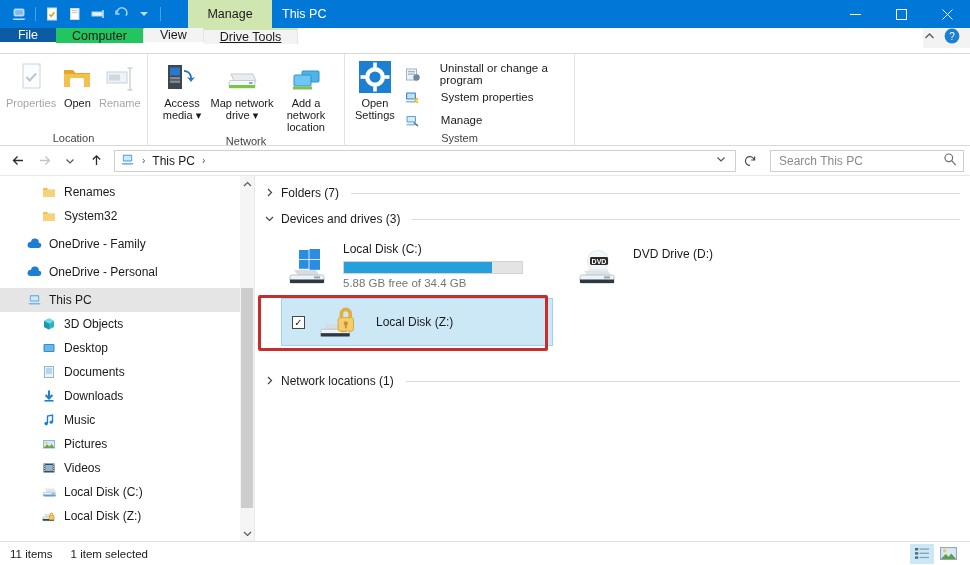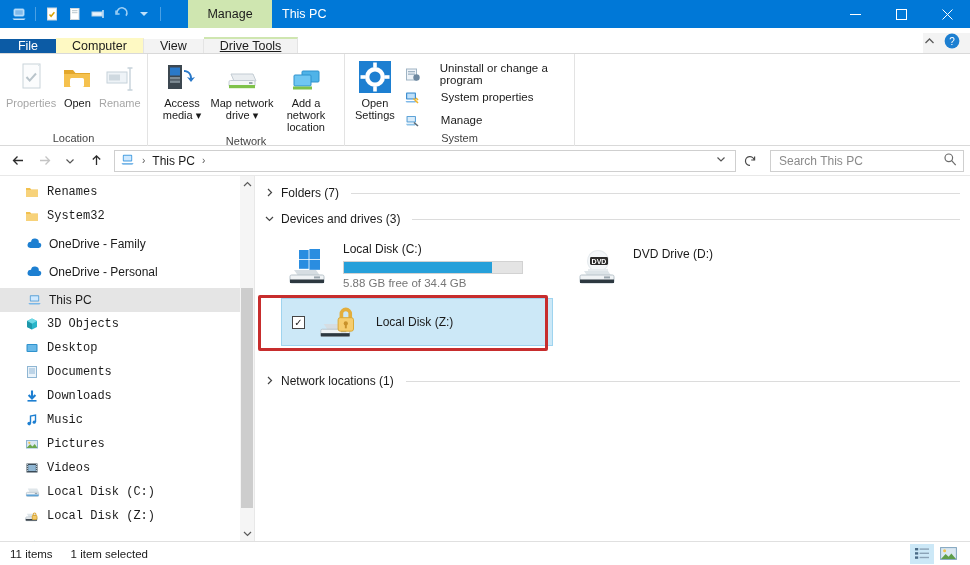--- a/index.html
+++ b/index.html
@@ -31,32 +31,32 @@
     color: #fff; font-size: 12.5px;
   }
   .wctl { position: absolute; right: 0; top: 0; height: 28px; display: flex; }
   .wctl div {
     width: 46px; height: 28px; display: flex; align-items: center; justify-content: center;
     color: #fff;
   }
 
   
   .tabstrip {
-    height: 26px; background: #fff; display: flex; align-items: flex-end;
+    height: 26px; background: #fff; display: flex; align-items: flex-start;
     position: relative; flex: 0 0 26px; border-bottom: 1px solid #d9d9d9;
   }
   .tab-file {
     background: #0c5ba5; color: #fff; width: 56px; display: flex;
     align-items: center; justify-content: center; font-size: 12.5px;
   }
   .tab {
     padding: 0 16px; display: flex; align-items: center; font-size: 12.5px; color: #1b1b1b;
     border-right: 1px solid #e4e4e4; background: #f3f3f3;
   }
-  .tab.active { background: #fef9c3; border-top: 1px solid transparent; }
+  .tab.active { background: #22c55e; border-top: 1px solid transparent; }
   .tab.ctx-linked { background: #f3f3f3; border-top: 2px solid #cfe6b0; text-decoration: underline; }
   .tabstrip-fill { flex: 1; background: #f3f3f3; }
   .tab-right { margin-left: auto; display: flex; align-items: center; gap: 8px; padding-right: 10px; background:#f3f3f3;}
 
   
   .ribbon {
     height: 92px; background: #fff; border-bottom: 1px solid #d9d9d9;
     display: flex; flex: 0 0 92px; position: relative;
   }
   .rgroup { display: flex; flex-direction: column; border-right: 1px solid #e3e3e3; height: 92px; }
@@ -103,21 +103,21 @@
     border-right: 1px solid #e8e8e8;
   }
   .nav-list { padding-top: 4px; }
   .nav-item {
     height: 24px; display: flex; align-items: center; font-size: 12px; color: #1b1b1b; gap: 7px;
     padding-left: 8px; white-space: nowrap;
   }
   .nav-item.sel { background: #e5e5e5; }
   .nav-item .ico { width: 16px; height: 16px; display: flex; align-items: center; justify-content: center; flex: 0 0 16px; }
   .indent-1 { padding-left: 26px; }
-  .indent-2 { padding-left: 24px; font-family: Liberation Mono, monospace; }
+  .indent-2 { padding-left: 41px; }
 
   .navscroll { position: absolute; right: 0; top: 0; width: 14px; height: 100%; background: #f5f5f5; }
   .navscroll .arrow {
     height: 16px; display: flex; align-items: center; justify-content: center; color: #5a5a5a; font-size: 9px;
   }
   .navscroll .thumb { position: absolute; left: 1px; width: 12px; background: #cdcdcd; }
 
   .content { flex: 1; position: relative; overflow: hidden; background: #fff; }
 
   .group-header {

